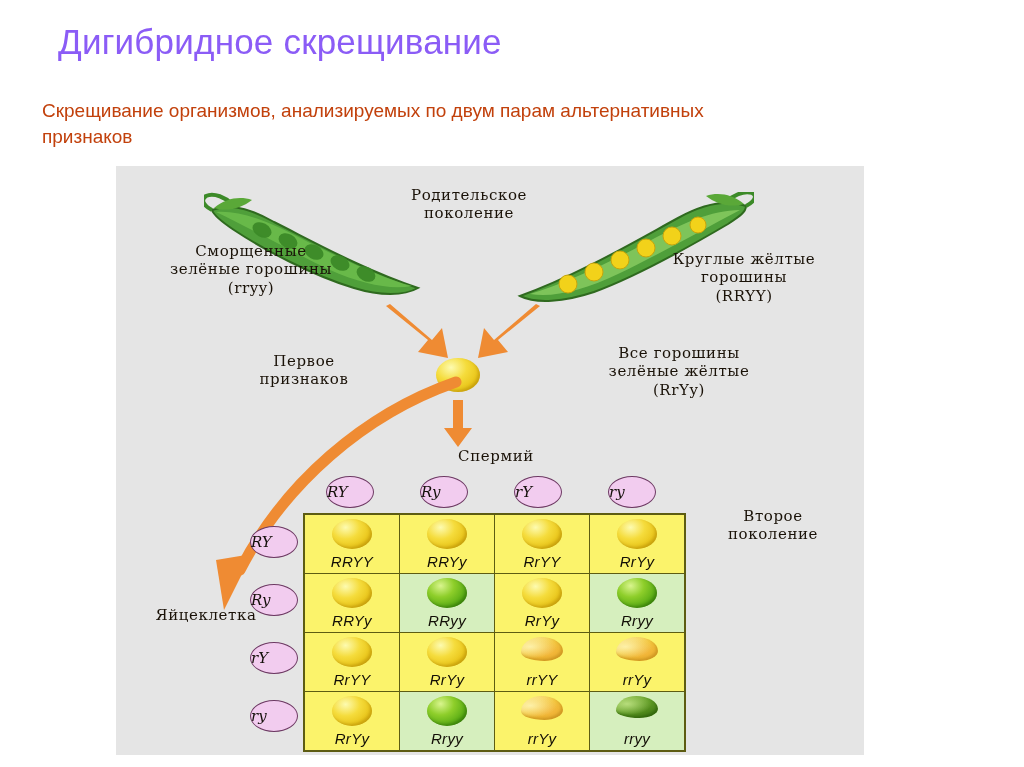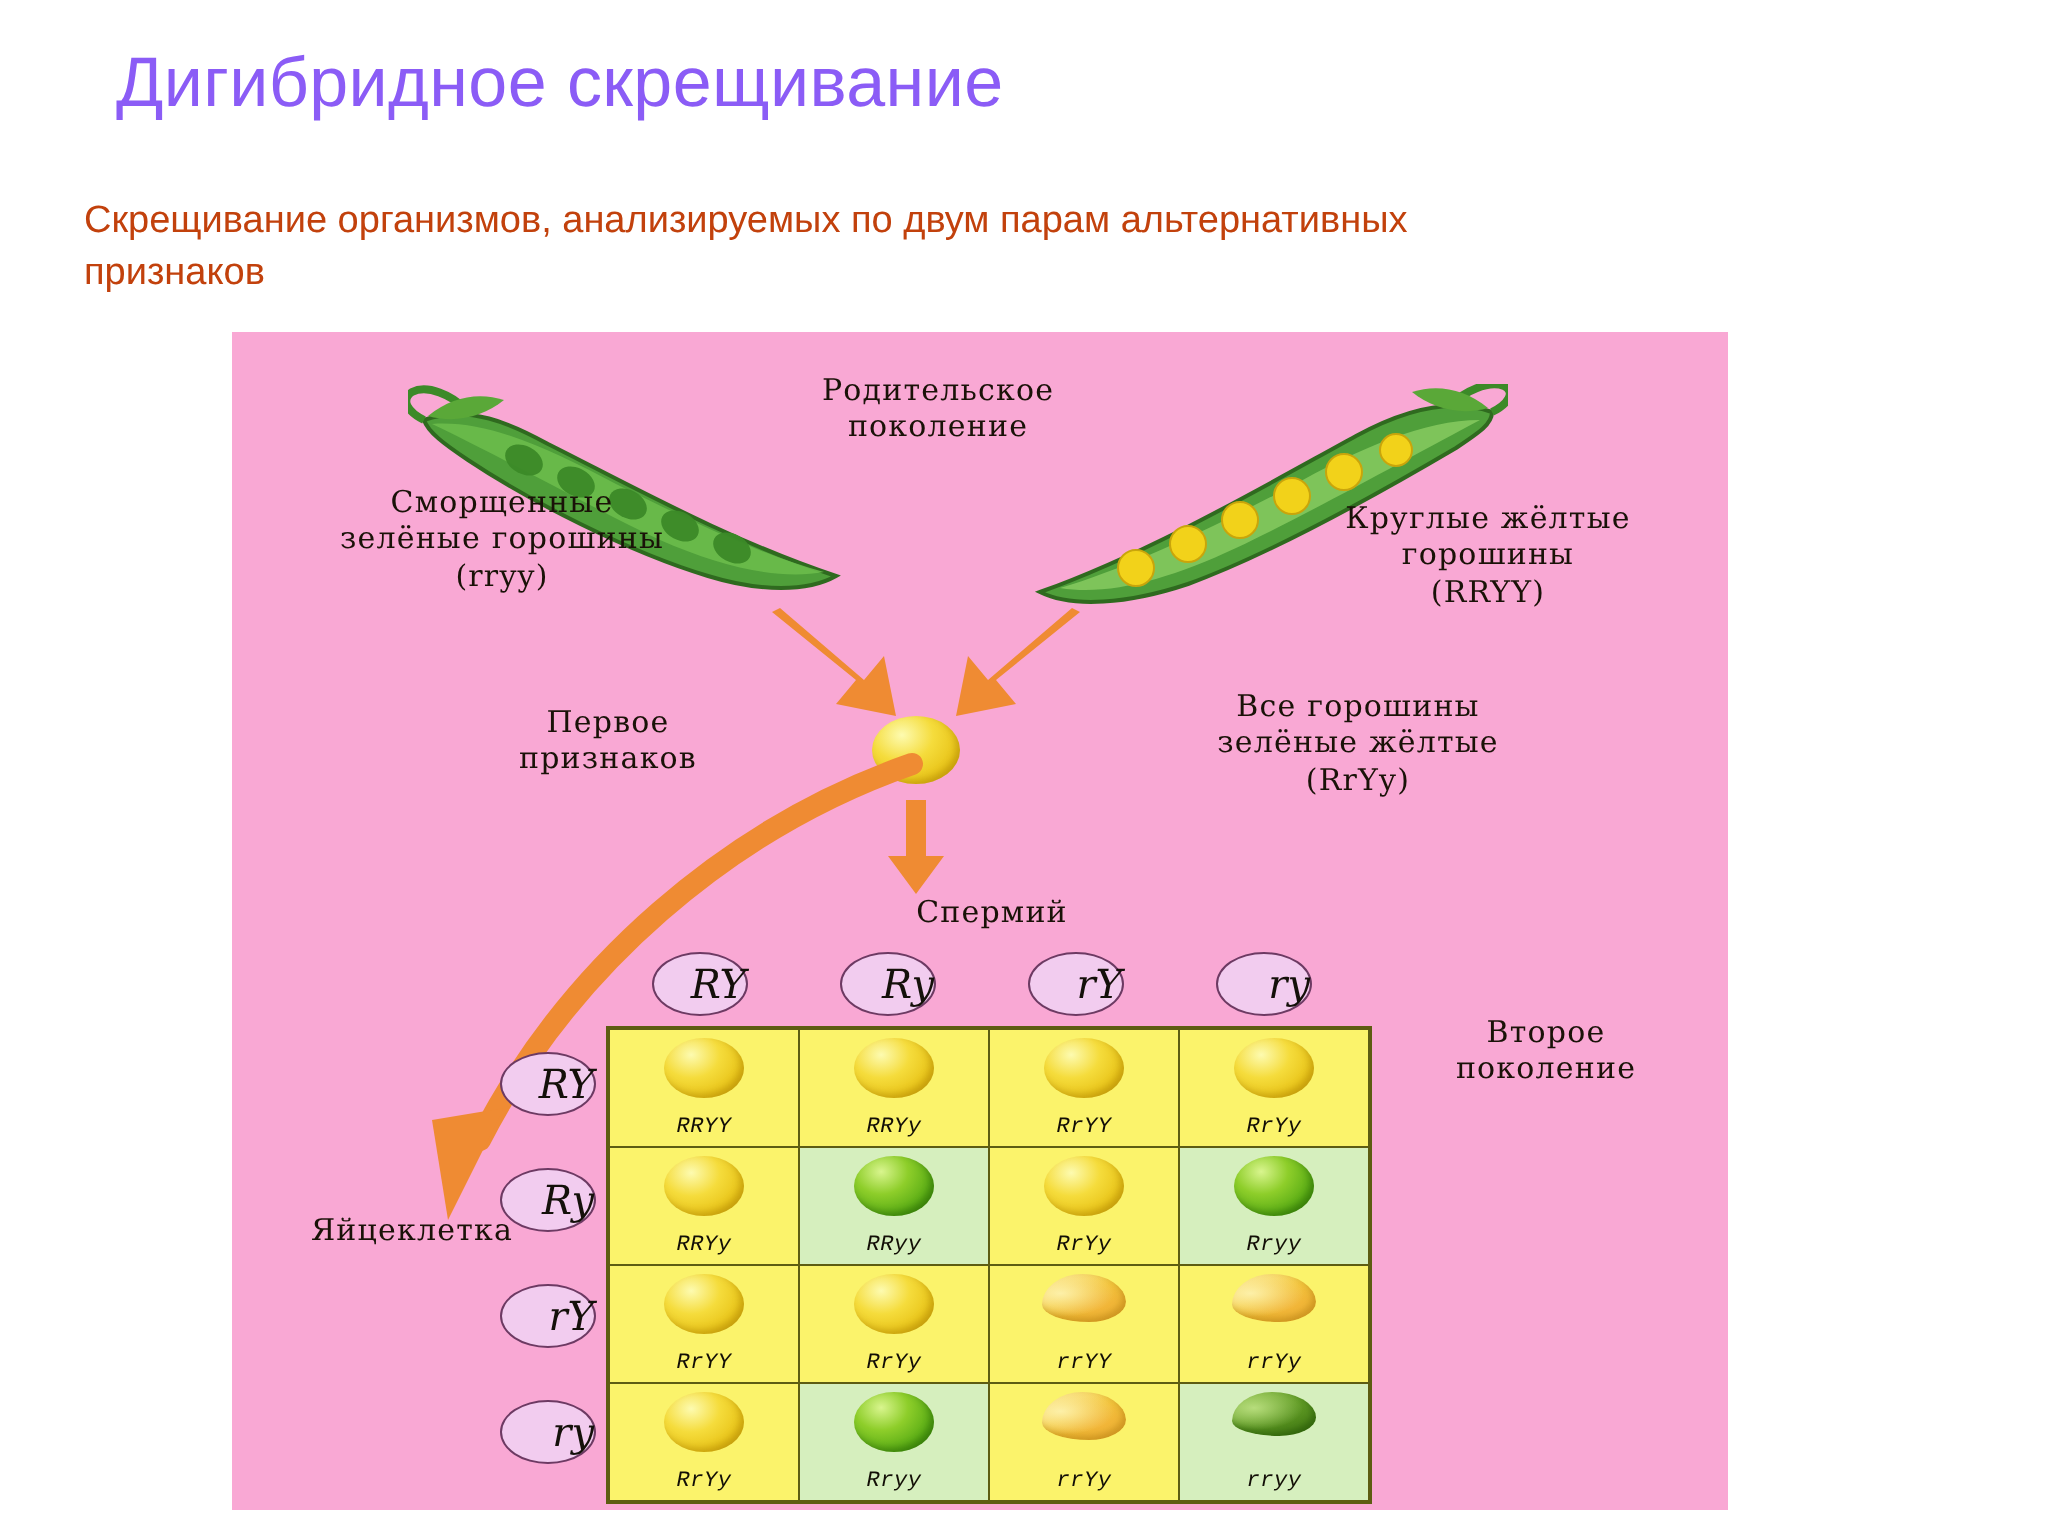--- a/index.html
+++ b/index.html
@@ -43,21 +43,21 @@
     color: #c2410c;
   }
 
   
   #diagram-panel {
     position: absolute;
     left: 116px;
     top: 166px;
     width: 748px;
     height: 589px;
-    background: #f9a8d4;
+    background: #e5e5e5;
     overflow: hidden;
   }
 
   .serif-label {
     position: absolute;
     font-family: "DejaVu Serif", "Liberation Serif", serif;
     color: #1a1208;
     text-align: center;
     line-height: 1.22;
     letter-spacing: .6px;
@@ -94,24 +94,24 @@
   
   .gamete-oval {
     position: absolute;
     width: 48px;
     height: 32px;
     border-radius: 50%;
     background: #f2ccef;
     border: 1.6px solid #6d3a63;
     display: flex;
     align-items: center;
-    justify-content: flex-end;
+    justify-content: flex-start;
     font-family: "DejaVu Serif", "Liberation Serif", serif;
     font-style: italic;
-    font-size: 20px;
+    font-size: 15px;
     color: #14100a;
     box-sizing: border-box;
   }
 
   
   #punnett {
     position: absolute;
     left: 187px;
     top: 347px;
     border-collapse: collapse;
@@ -126,23 +126,23 @@
     position: relative;
     vertical-align: bottom;
     text-align: center;
   }
   td.bg-yellow { background: #fbf36b; }
   td.bg-green  { background: #d6efbe; }
 
   .cell-geno {
     position: relative;
     display: block;
-    font-family: Liberation Mono, monospace;
+    font-family: Liberation Sans, sans-serif;
     font-style: italic;
-    font-size: 11px;
+    font-size: 15px;
     color: #120e06;
     letter-spacing: .3px;
     padding-bottom: 3px;
     z-index: 2;
   }
   .cell-pea {
     position: absolute;
     left: 50%;
     top: 4px;
     transform: translateX(-50%);

